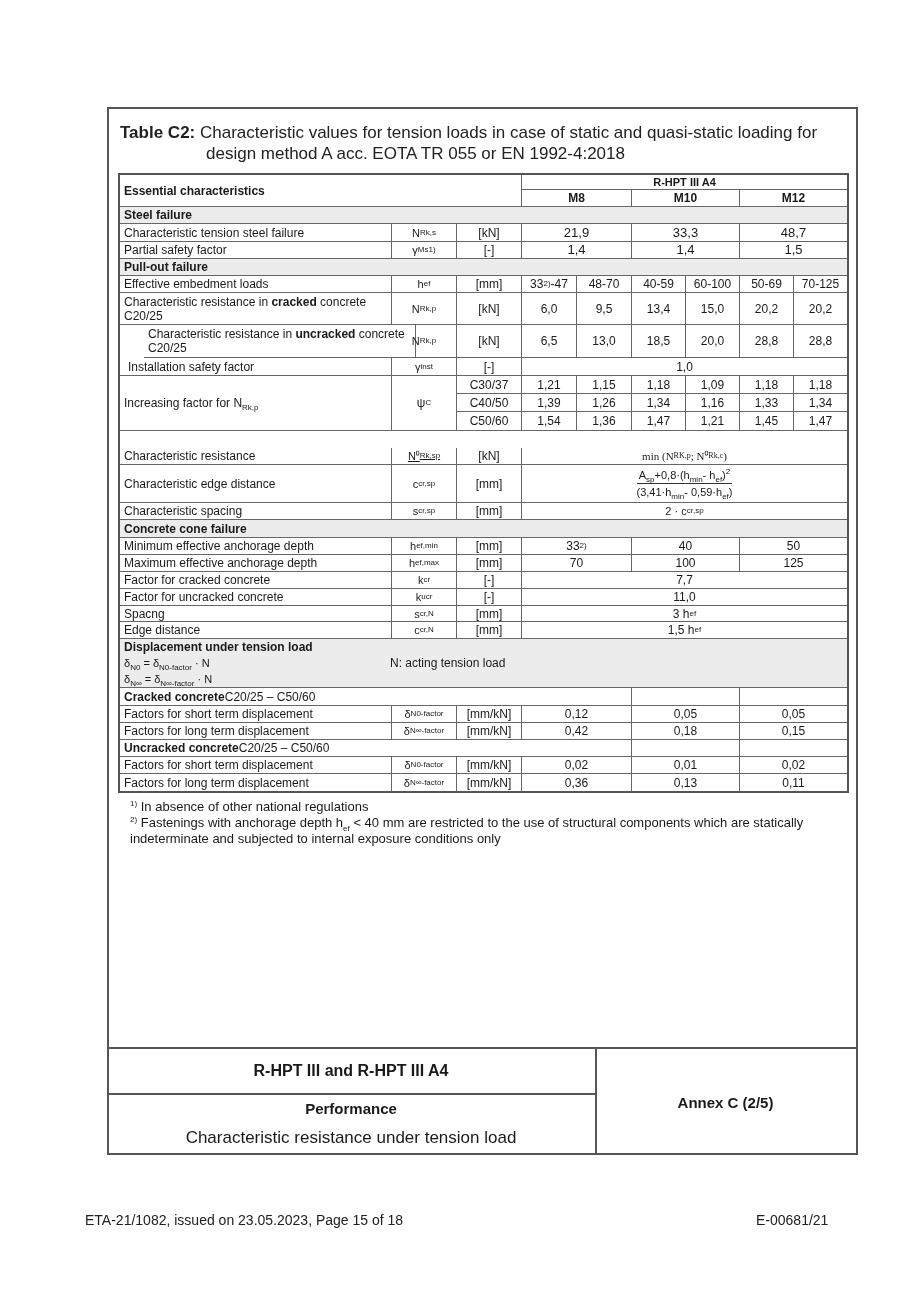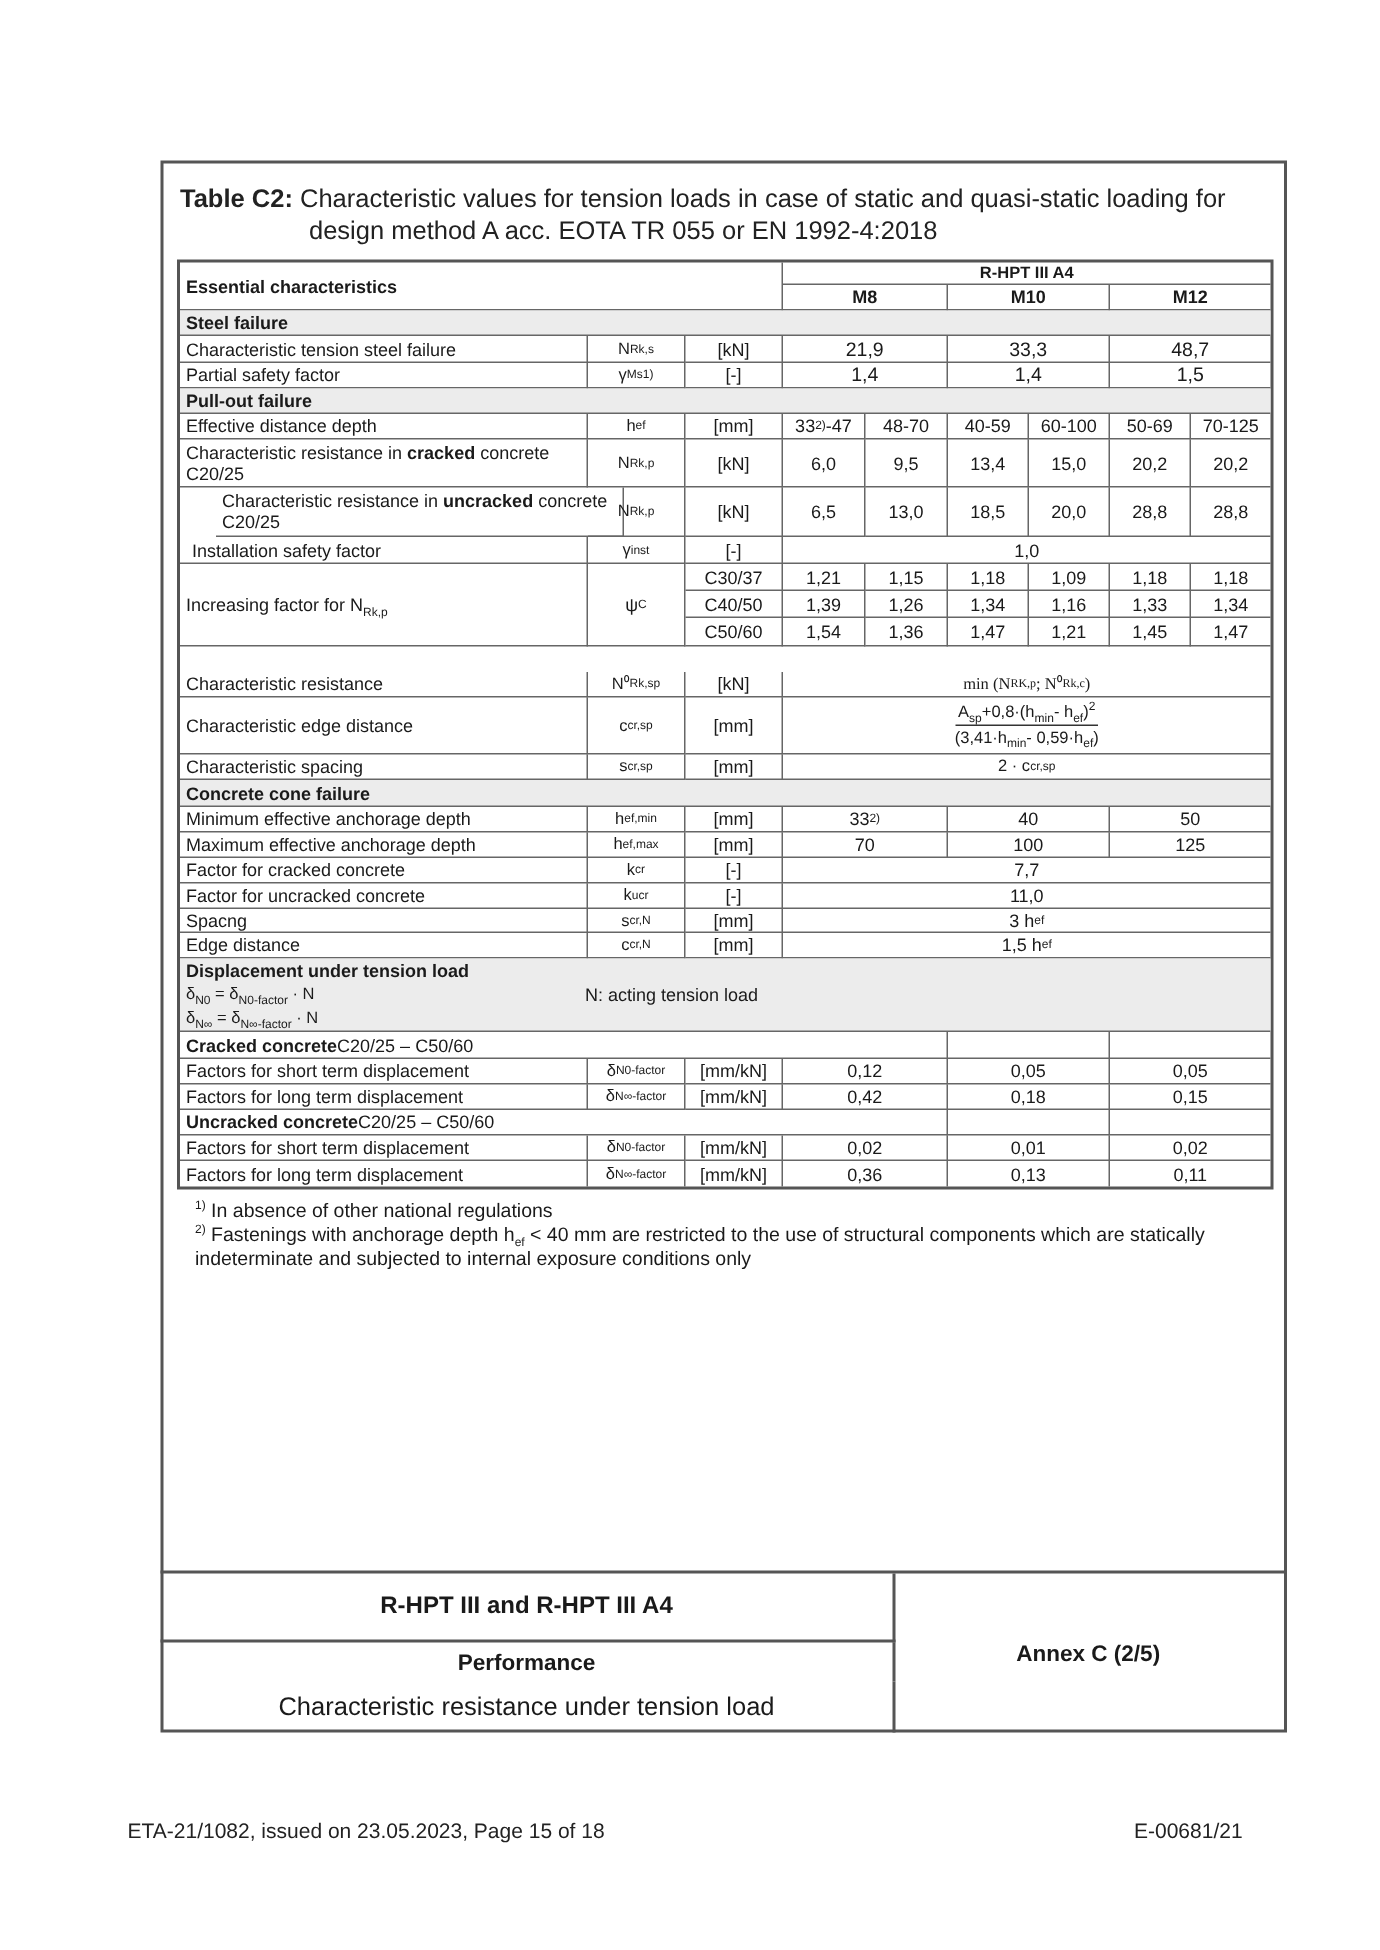--- a/index.html
+++ b/index.html
@@ -68,21 +68,21 @@
       <sub>Ms</sub>
       <sup>1)</sup>
     </div>
   <div class="c m" style="left:337px;top:67px;width:65px;height:17px;">[-]</div>
   <div class="c m" style="left:402px;top:67px;width:110px;height:17px;font-size:13px;">1,4</div>
   <div class="c m" style="left:512px;top:67px;width:108px;height:17px;font-size:13px;">1,4</div>
   <div class="c m nr" style="left:620px;top:67px;width:107px;height:17px;font-size:13px;">1,5</div>
 
   <div class="c l sec nr" style="left:0;top:84px;width:727px;height:17px;">Pull-out failure</div>
 
-  <div class="c l" style="left:0;top:101px;width:272px;height:17px;">Effective distance depth</div>
+  <div class="c l" style="left:0;top:101px;width:272px;height:17px;">Effective embedment loads</div>
   <div class="c m sym" style="left:272px;top:101px;width:65px;height:17px;">
       <span>h</span>
       <sub>ef</sub>
     </div>
   <div class="c m" style="left:337px;top:101px;width:65px;height:17px;">[mm]</div>
   <div class="c m" style="left:402px;top:101px;width:55px;height:17px;">
       <span>33</span>
       <sup>2)</sup>
       <span>-47</span>
     </div>
@@ -157,21 +157,21 @@
   <div class="c m" style="left:337px;top:237px;width:65px;height:19px;">C50/60</div>
   <div class="c m" style="left:402px;top:237px;width:55px;height:19px;">1,54</div>
   <div class="c m" style="left:457px;top:237px;width:55px;height:19px;">1,36</div>
   <div class="c m" style="left:512px;top:237px;width:54px;height:19px;">1,47</div>
   <div class="c m" style="left:566px;top:237px;width:54px;height:19px;">1,21</div>
   <div class="c m" style="left:620px;top:237px;width:54px;height:19px;">1,45</div>
   <div class="c m nr" style="left:674px;top:237px;width:53px;height:19px;">1,47</div>
 
 
   <div class="c l" style="left:0;top:273px;width:272px;height:17px;">Characteristic resistance</div>
-  <div class="c m sym" style="left:272px;top:273px;width:65px;height:17px;">
+  <div class="c m sym" style="left:272px;top:273px;width:65px;height:17px;text-decoration:underline;">
       <span>N⁰</span>
       <sub>Rk,sp</sub>
     </div>
   <div class="c m" style="left:337px;top:273px;width:65px;height:17px;">[kN]</div>
   <div class="c m nr" style="left:402px;top:273px;width:325px;height:17px;font-size:11px;font-family:Liberation Serif, serif;">
       <span>min (N</span>
       <sub>RK,p</sub>
       <span> ; N⁰</span>
       <sub>Rk,c</sub>
       <span>)</span>

